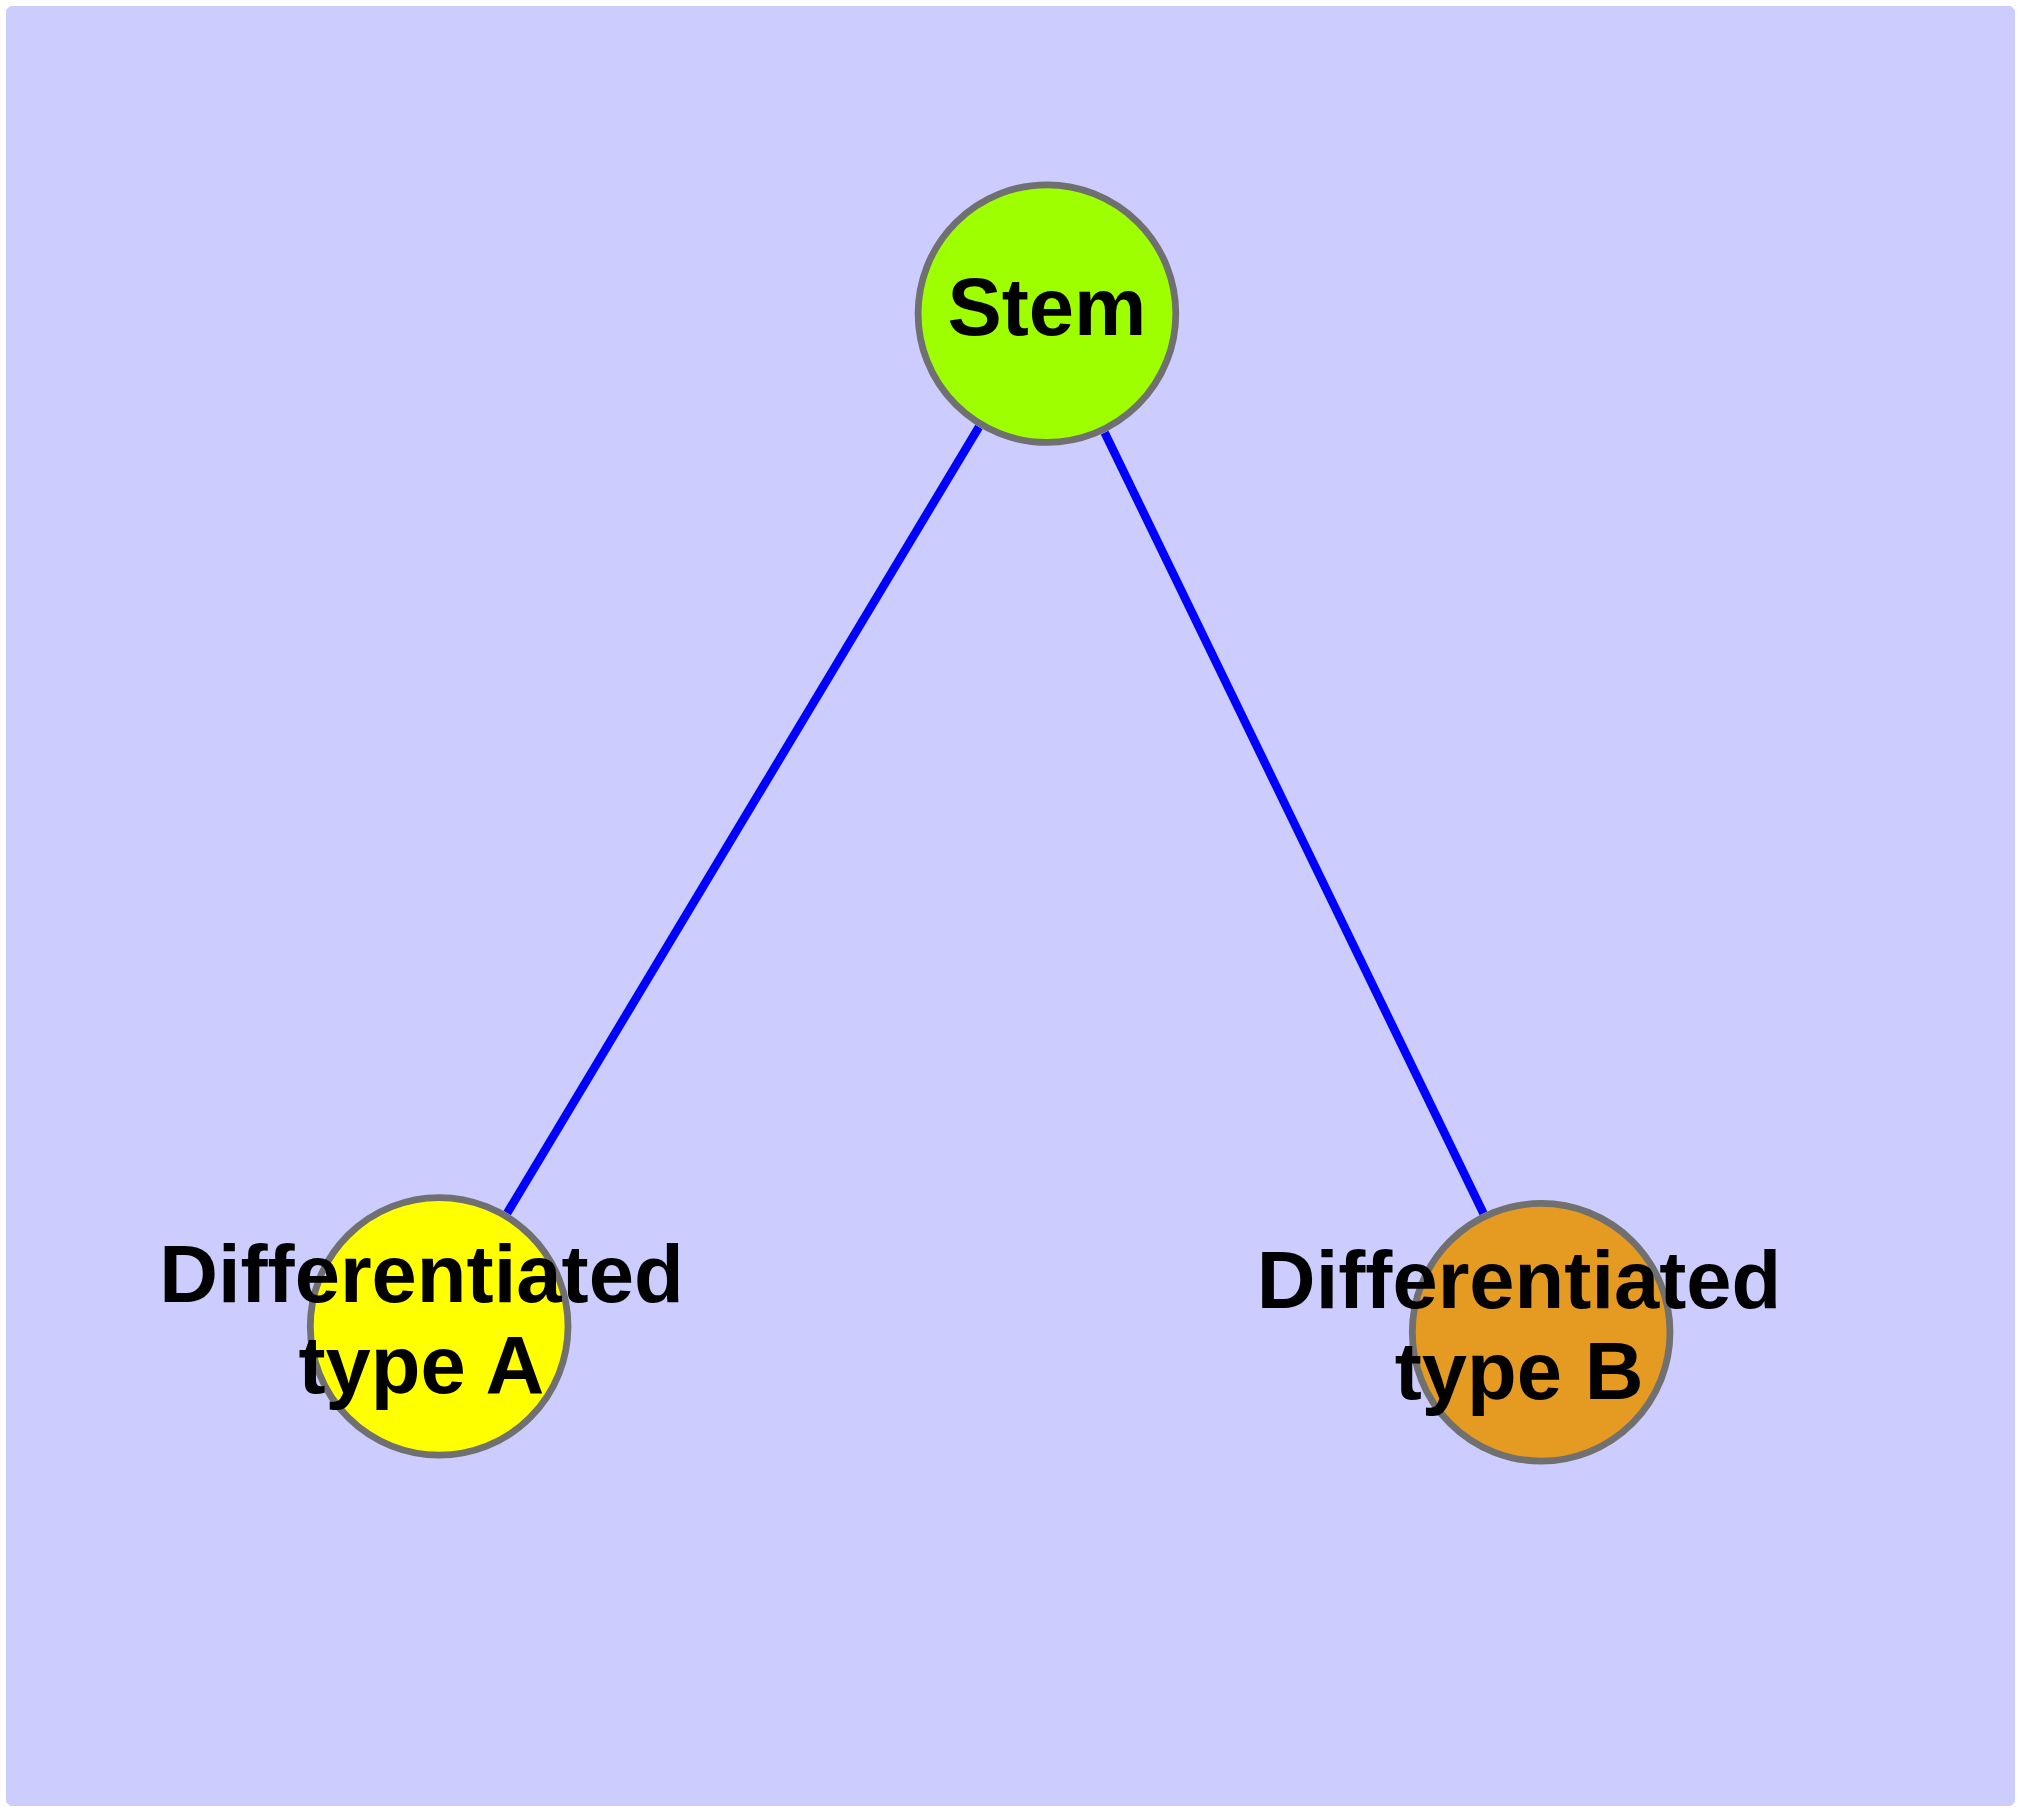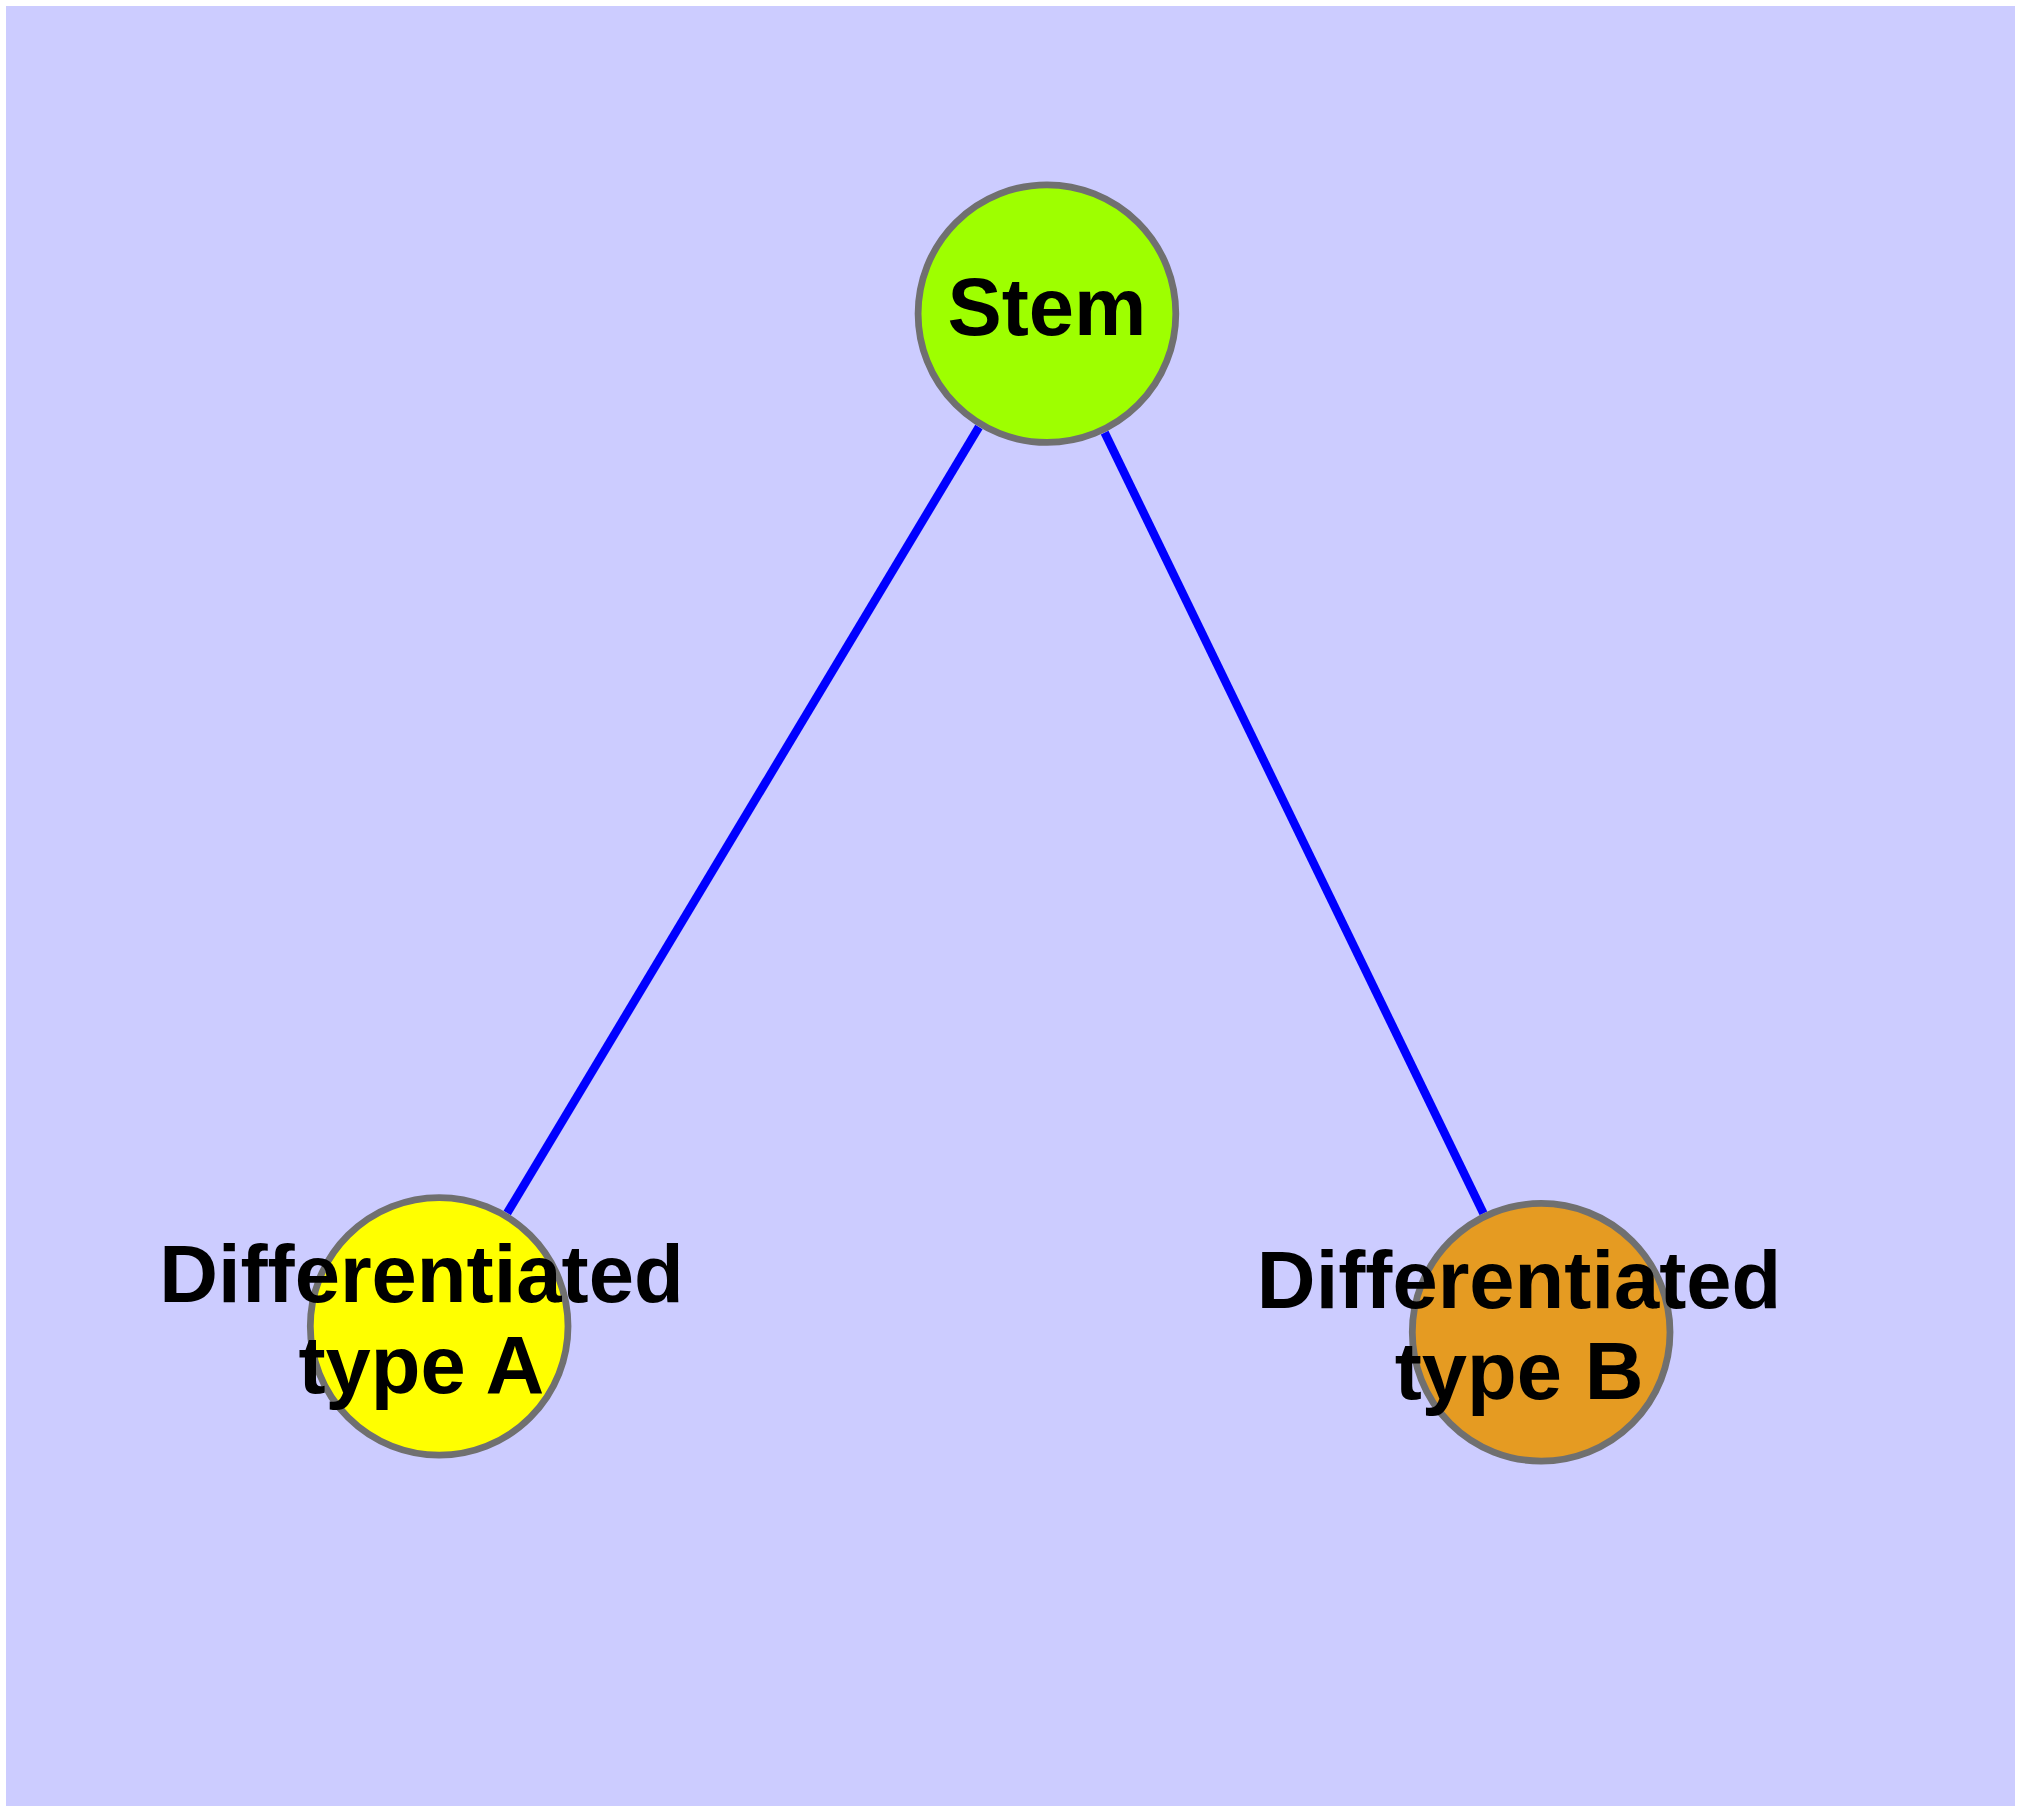--- a/index.html
+++ b/index.html
@@ -8,20 +8,21 @@
     padding: 0;
     background: #ffffff;
   }
   #canvas {
     position: relative;
     width: 2021px;
     height: 1812px;
     background: #ffffff;
     overflow: hidden;
     font-family: "Liberation Sans", "DejaVu Sans", sans-serif;
+    border-radius: 27px;
   }
   #plot-area {
     position: absolute;
     left: 6px;
     top: 6px;
     width: 2009px;
     height: 1800px;
     background: #ccccff;
   }
   #graph-svg {

